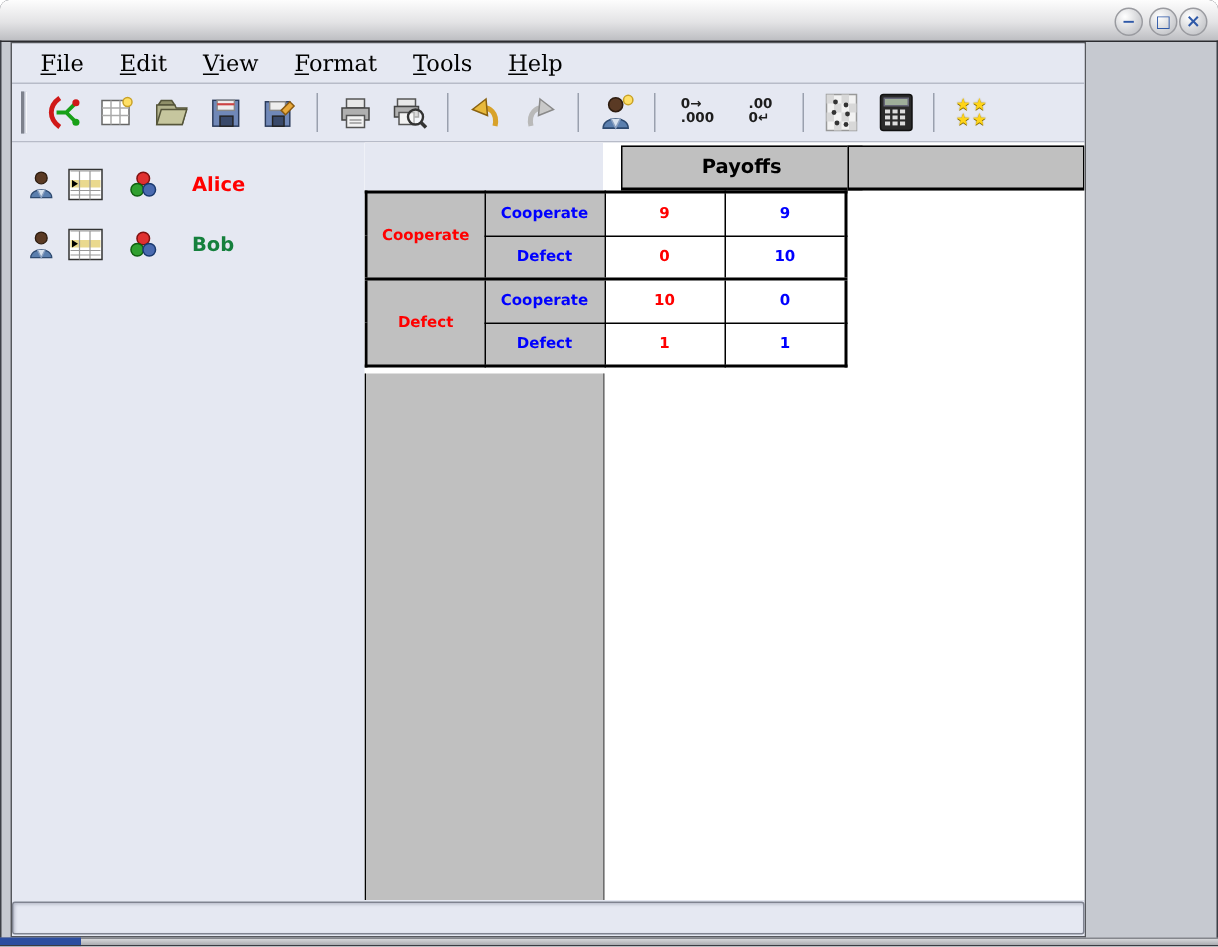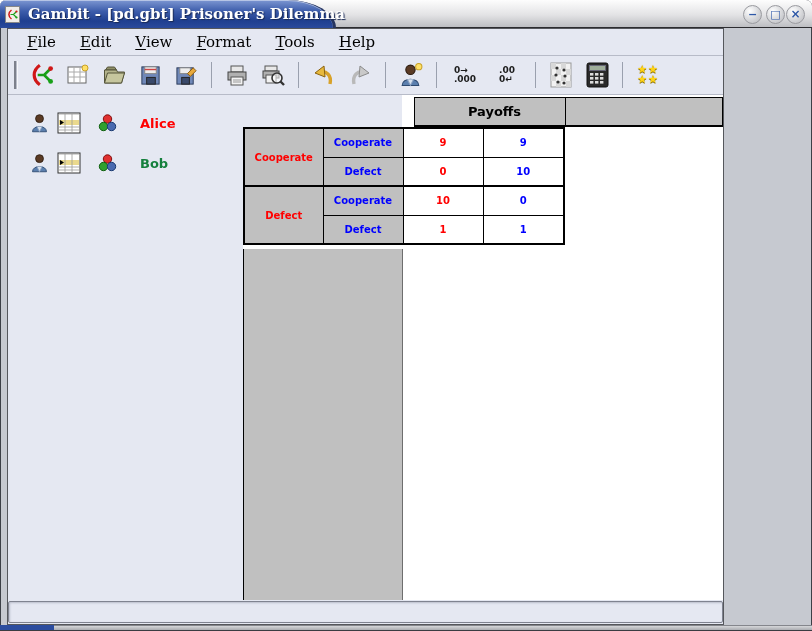--- a/index.html
+++ b/index.html
@@ -71,21 +71,21 @@
     margin:0 2px; cursor:default; }
   .tsep { width:1px; height:26px; background:#9aa0ae; margin:0 7px; }
   .dec-label { font-size:9px; line-height:9px; font-weight:bold; color:#1d1d1d;
     text-align:left; white-space:pre; font-family:"DejaVu Sans", sans-serif; }
   .stars { font-size:11px; line-height:10px; color:#ffd418;
     text-shadow:0 0 1px #9a7a00, 0 1px 0 #7a6200; letter-spacing:1px; text-align:center; }
 
   
   .content { flex:1; display:flex; min-height:0; }
   .left-panel { width:235px; background:#e5e8f2; padding-top:8px; }
-  .player-row { height:40px; display:flex; align-items:center; padding-left:18px; }
+  .player-row { height:40px; display:flex; align-items:center; padding-left:6px; }
   .prow-btn { width:26px; height:26px; display:flex; align-items:center; justify-content:center; margin-right:4px; }
   .player-name { margin-left:16px; font-size:13px; font-weight:bold; }
 
   .tableview { position:relative; flex:1; background:#ffffff; overflow:hidden; }
   .corner-blank { position:absolute; left:0; top:0; width:159px; height:32px; background:#e5e8f2; }
   .col-header {
     position:absolute; top:2px; height:30px; background:#c0c0c0;
     border:1px solid #000; border-bottom:2px solid #000;
     display:flex; align-items:center; justify-content:center;
     font-size:13px; font-weight:bold; color:#000;
@@ -120,31 +120,20 @@
   .bottom-corner { position:absolute; left:0; bottom:0; width:54px; height:6px;
     background:linear-gradient(#4b6cc0, #20googleapis3f8e); background:#2c4d9f; }
   .bottom-edge { position:absolute; left:0; bottom:0; width:812px; height:1px; background:#3a3c42; }
 </style>
 </head>
 <body>
 
 <div class="window">
 
   <div class="titlebar">
-    <div class="titletab">
-      <span class="title-icon">
-        <svg width="13" height="13" viewBox="0 0 24 26">
-          <path d="M10 4 C3 9 3 17 10 22" stroke="#d01818" stroke-width="3" fill="none"></path>
-          <path d="M8 13 H14 M14 13 L20 7 M14 13 L20 19" stroke="#18a018" stroke-width="2.4" fill="none"></path>
-          <circle cx="20" cy="7" r="2.2" fill="#d01818"></circle>
-            <circle cx="20" cy="19" r="2.2" fill="#18a018"></circle>
-        </svg>
-      </span>
-      <span class="title-text">Gambit - [pd.gbt] Prisoner's Dilemma</span>
-    </div>
     <div class="winbtn btn-min">−</div>
     <div class="winbtn btn-max">□</div>
     <div class="winbtn btn-close">×</div>
   </div>
 
   <div class="client">
 
     <div class="menubar">
       <span class="menu-item"><u>F</u>ile</span>
       <span class="menu-item"><u>E</u>dit</span>

